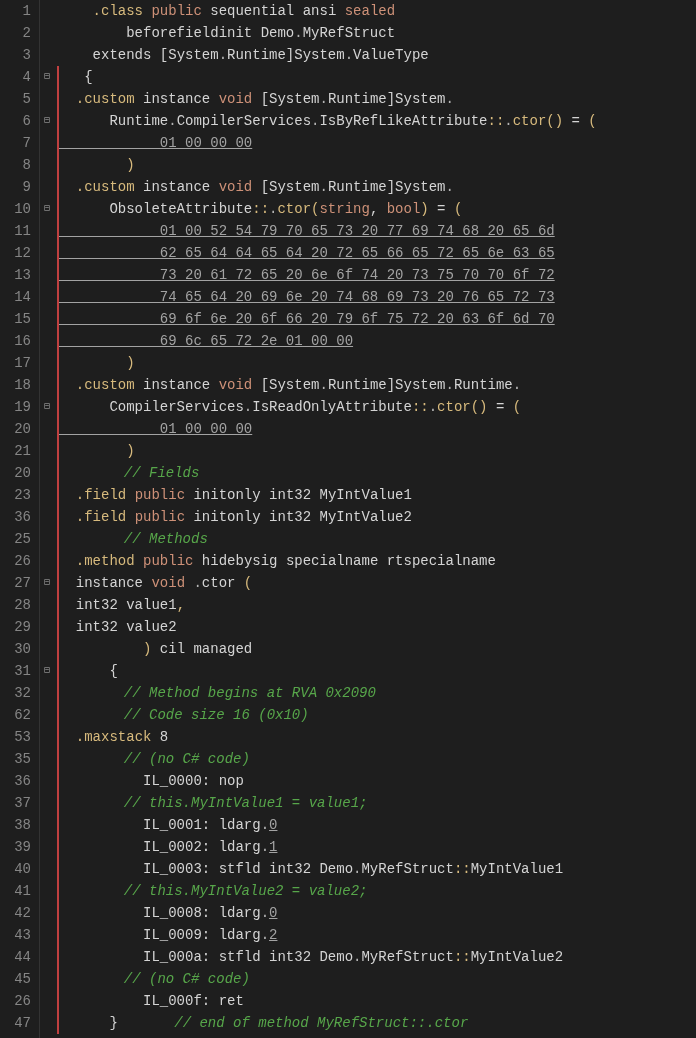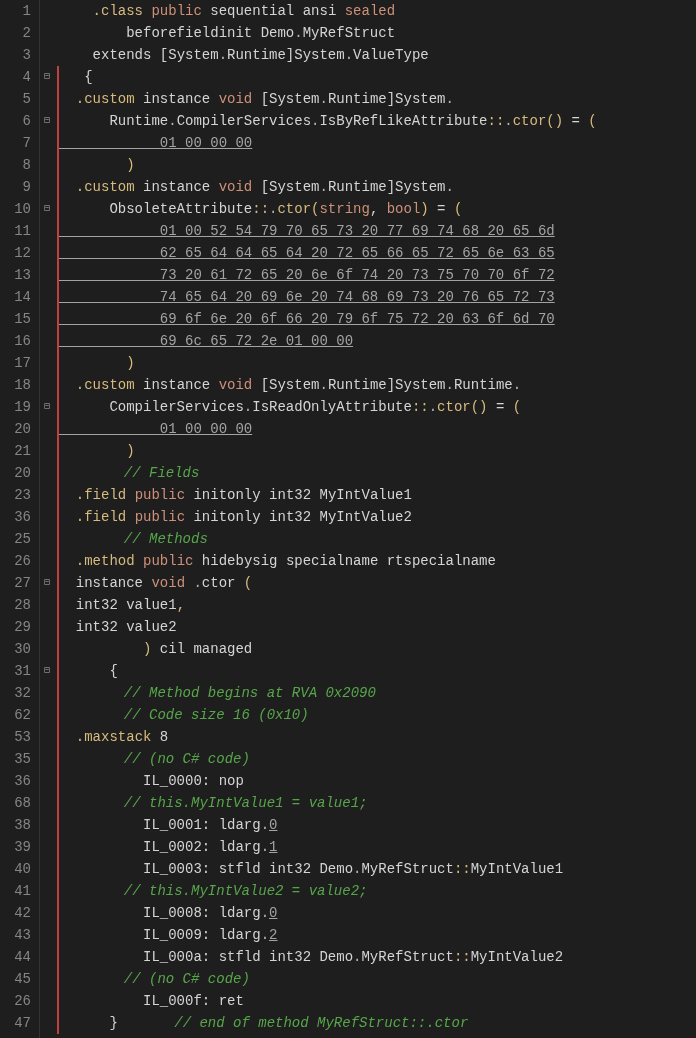--- a/index.html
+++ b/index.html
@@ -85,21 +85,21 @@
     <div class="ln">27</div>
     <div class="ln">28</div>
     <div class="ln">29</div>
     <div class="ln">30</div>
     <div class="ln">31</div>
     <div class="ln">32</div>
     <div class="ln">62</div>
     <div class="ln">53</div>
     <div class="ln">35</div>
     <div class="ln">36</div>
-    <div class="ln">68</div>
+    <div class="ln">37</div>
     <div class="ln">38</div>
     <div class="ln">39</div>
     <div class="ln">40</div>
     <div class="ln">41</div>
     <div class="ln">42</div>
     <div class="ln">43</div>
     <div class="ln">44</div>
     <div class="ln">45</div>
     <div class="ln">26</div>
     <div class="ln">47</div>

